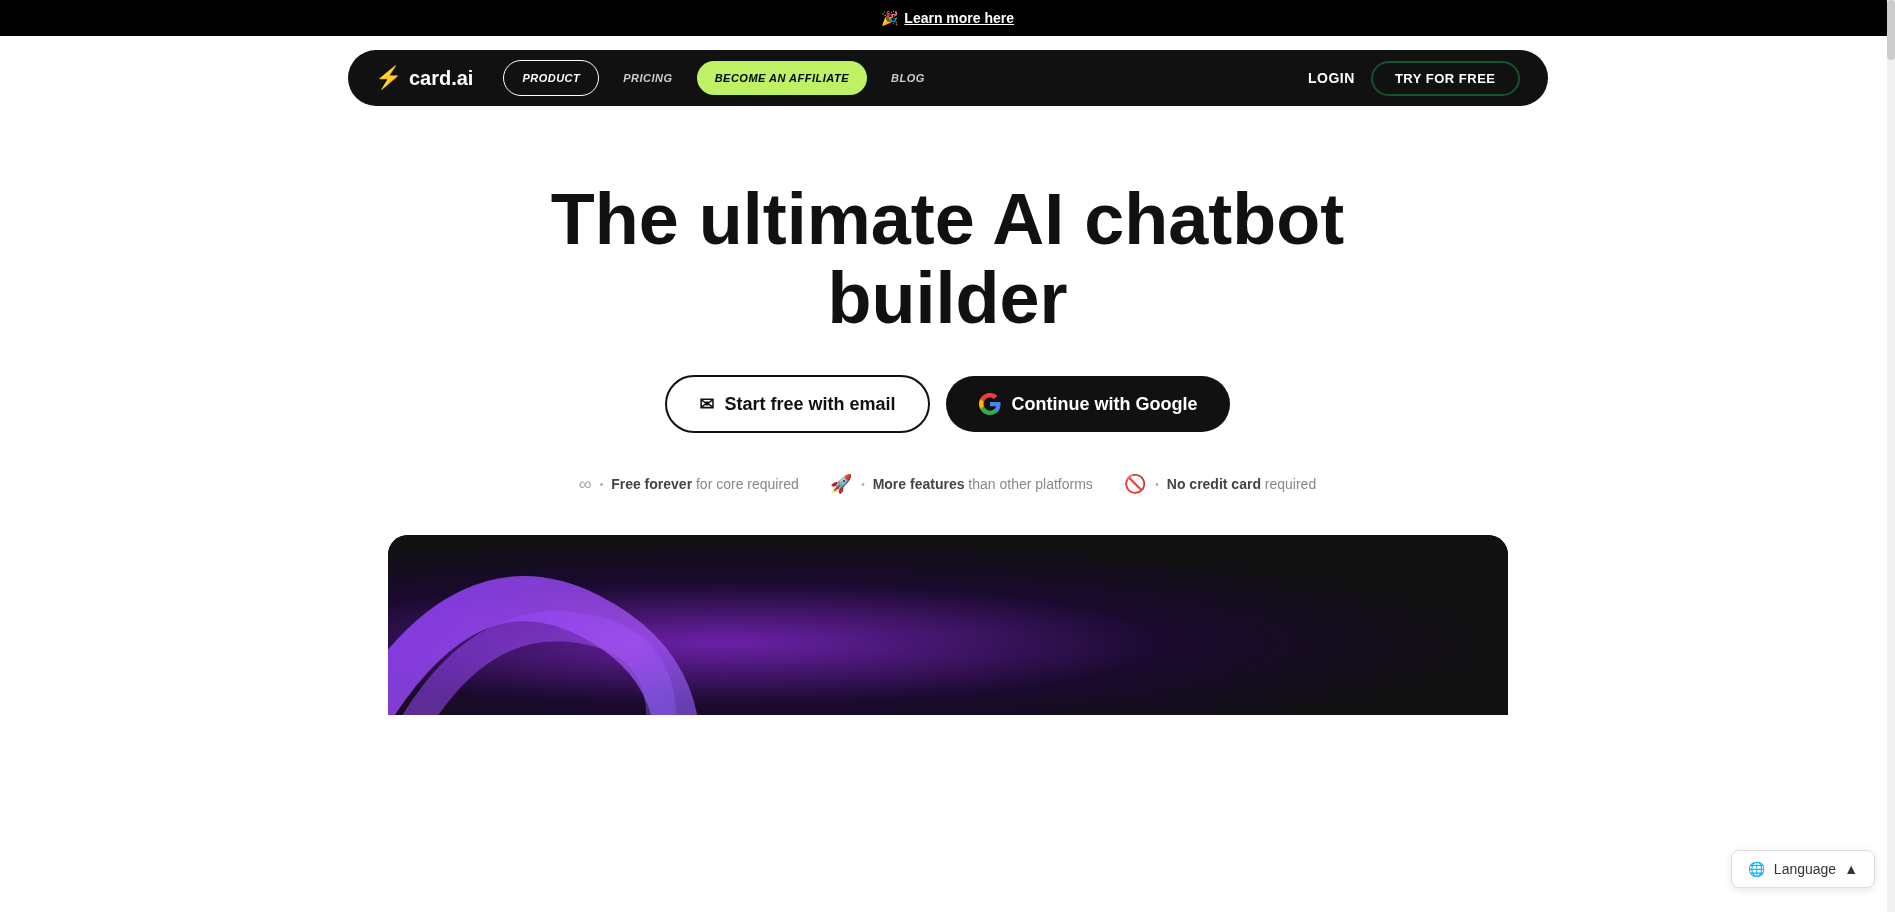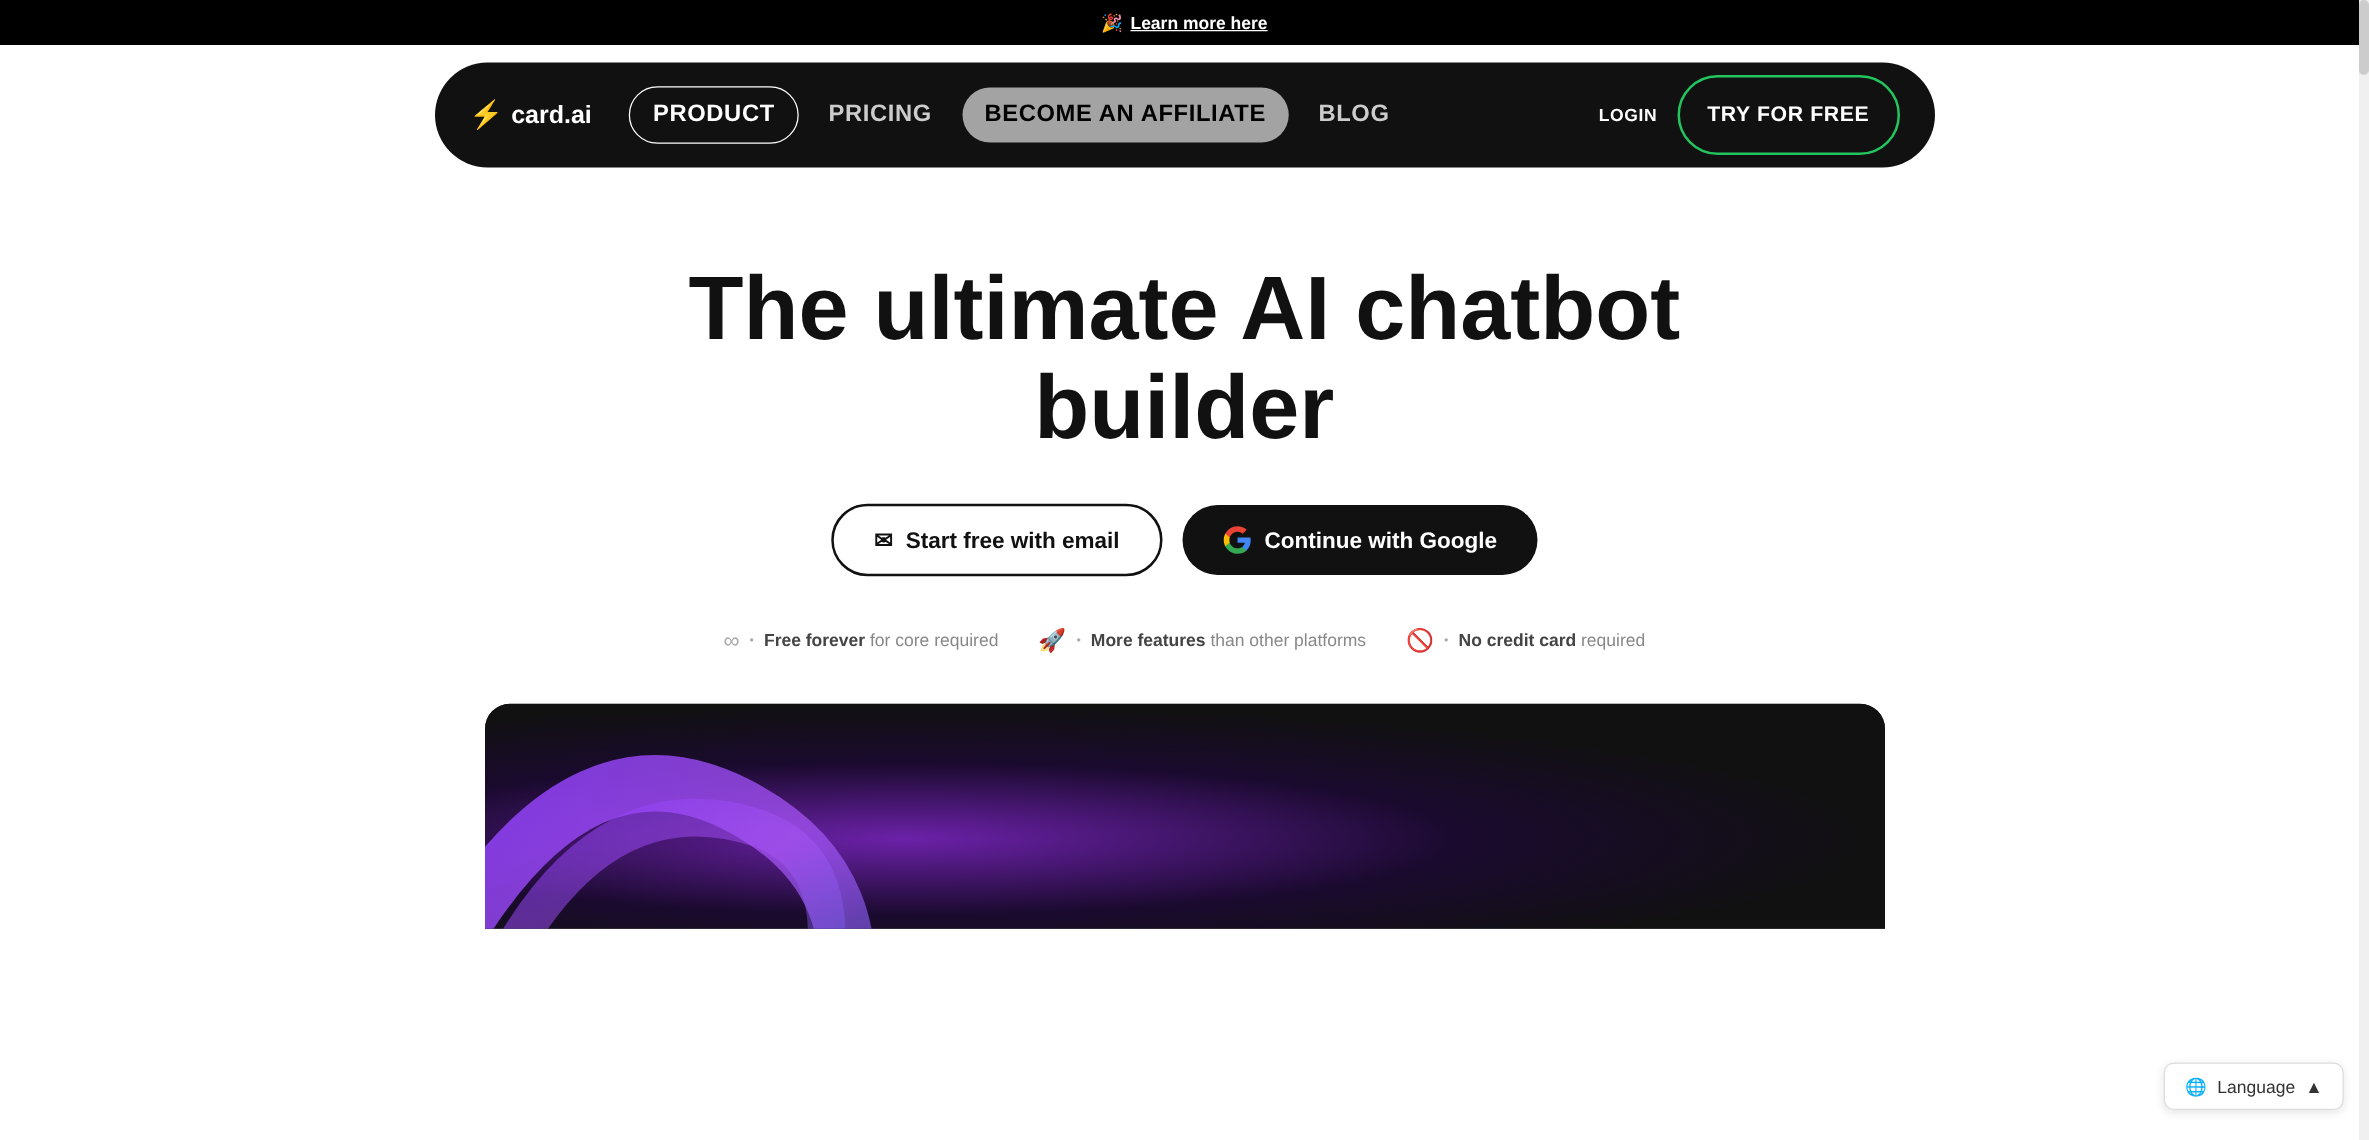--- a/index.html
+++ b/index.html
@@ -56,59 +56,60 @@
       font-size: 22px;
     }
     .nav-links {
       display: flex;
       align-items: center;
       gap: 6px;
       flex: 1;
     }
     .nav-link {
       color: #ccc;
-      font-size: 19px;
+      font-size: 11px;
       font-weight: 600;
       text-transform: uppercase;
       letter-spacing: 0.5px;
       padding: 11px 18px;
       border-radius: 50px;
       cursor: pointer;
       text-decoration: none;
+      font-style: italic;
     }
     .nav-link.outlined {
       border: 1.5px solid #fff;
       color: #fff;
     }
     .nav-link.affiliate {
-      background: #a3a3a3;
+      background: #bef264;
       color: #000;
       font-weight: 700;
       text-align: right;
     }
     .nav-right {
       display: flex;
       align-items: center;
       gap: 16px;
     }
     .nav-login {
       color: #fff;
       font-size: 14px;
       font-weight: 600;
       cursor: pointer;
       text-transform: uppercase;
       letter-spacing: 0.5px;
     }
     .nav-try {
-      border: 2px solid #22c55e;
+      border: 2px solid #14532d;
       color: #fff;
       background: transparent;
-      padding: 20px 22px;
-      border-radius: 50px;
-      font-size: 17px;
+      padding: 8px 22px;
+      border-radius: 50px;
+      font-size: 13px;
       font-weight: 700;
       cursor: pointer;
       text-transform: uppercase;
       letter-spacing: 0.5px;
     }
 
     
     .hero {
       display: flex;
       flex-direction: column;

